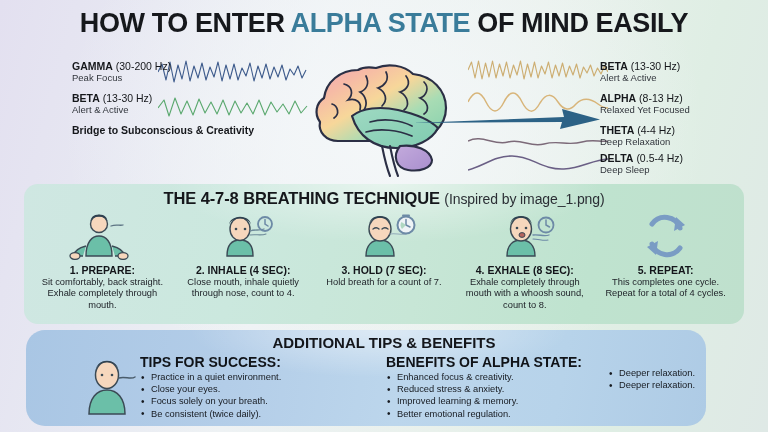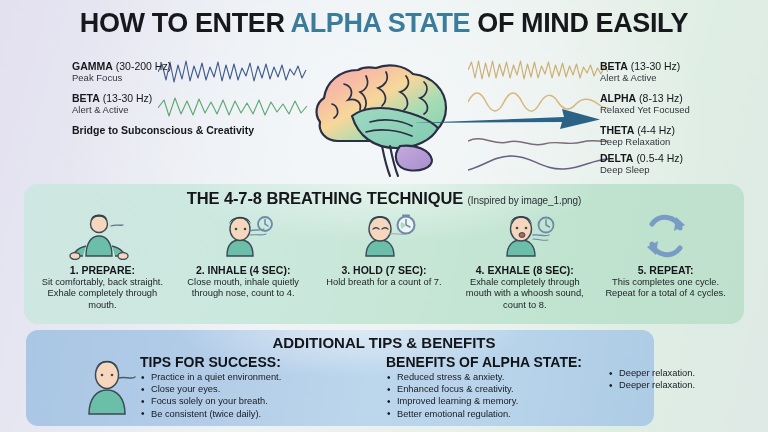--- a/index.html
+++ b/index.html
@@ -51,37 +51,37 @@
     position:absolute;left:24px;top:184px;width:720px;height:140px;
     border-radius:14px;
     background:
       radial-gradient(ellipse 50% 70% at 50% 0%, rgba(255,255,255,.55) 0%, rgba(255,255,255,0) 60%),
       linear-gradient(100deg,#cfe7e2 0%,#cbe8de 30%,#c7e6d6 55%,#bfe3cf 78%,#bfe0cd 100%);
   }
   .panel-breath h2{
     margin:0;position:absolute;left:0;top:5px;width:720px;text-align:center;
     font-size:16.5px;font-weight:bold;color:#15171b;letter-spacing:-0.1px;white-space:nowrap;
   }
-  .panel-breath h2 .note{font-size:10px;font-weight:normal;color:#2b2f35;}
+  .panel-breath h2 .note{font-size:14px;font-weight:normal;color:#2b2f35;}
   .steps{position:absolute;left:8px;top:28px;width:704px;height:106px;display:flex;}
   .step{flex:1;display:flex;flex-direction:column;align-items:center;}
   .step-icon{height:48px;display:flex;align-items:flex-end;justify-content:center;}
   .step-title{
     margin-top:4px;font-size:10.5px;font-weight:bold;color:#13151a;
     text-align:center;white-space:nowrap;
   }
   .step-desc{
     margin-top:1px;font-size:9.3px;line-height:1.22;color:#20242a;
     text-align:center;max-width:128px;
   }
 
   
   .panel-tips{
-    position:absolute;left:26px;top:330px;width:628px;height:96px;
-    border-radius:12px;
+    position:absolute;left:26px;top:330px;width:680px;height:96px;
+    border-radius:19px;
     background:
       radial-gradient(ellipse 45% 80% at 52% 0%, rgba(255,255,255,.5) 0%, rgba(255,255,255,0) 62%),
       linear-gradient(100deg,#a9c6e4 0%,#b3cde8 30%,#bcd6ec 55%,#b7d3ea 78%,#aecbe5 100%);
   }
   .panel-tips h2{
     margin:0;position:absolute;left:0;top:4px;width:716px;text-align:center;
     font-size:15px;font-weight:bold;color:#14161b;white-space:nowrap;
   }
   .tips-body{position:absolute;left:52px;top:24px;width:656px;height:70px;display:flex;}
   .tips-person{width:62px;flex:0 0 62px;display:flex;align-items:flex-start;justify-content:center;padding-top:2px;}
@@ -324,22 +324,22 @@
           <li>Practice in a quiet environment.</li>
           <li>Close your eyes.</li>
           <li>Focus solely on your breath.</li>
           <li>Be consistent (twice daily).</li>
         </ul>
       </div>
 
       <div class="tips-col col-benefits">
         <div class="col-head">BENEFITS OF ALPHA STATE:</div>
         <ul class="bullets">
+          <li>Enhanced focus &amp; creativity.</li>
           <li>Reduced stress &amp; anxiety.</li>
-          <li>Enhanced focus &amp; creativity.</li>
           <li>Improved learning &amp; memory.</li>
           <li>Better emotional regulation.</li>
         </ul>
       </div>
 
       <div class="tips-col col-extra">
         <ul class="bullets">
           <li>Deeper relaxation.</li>
           <li>Deeper relaxation.</li>
         </ul>

